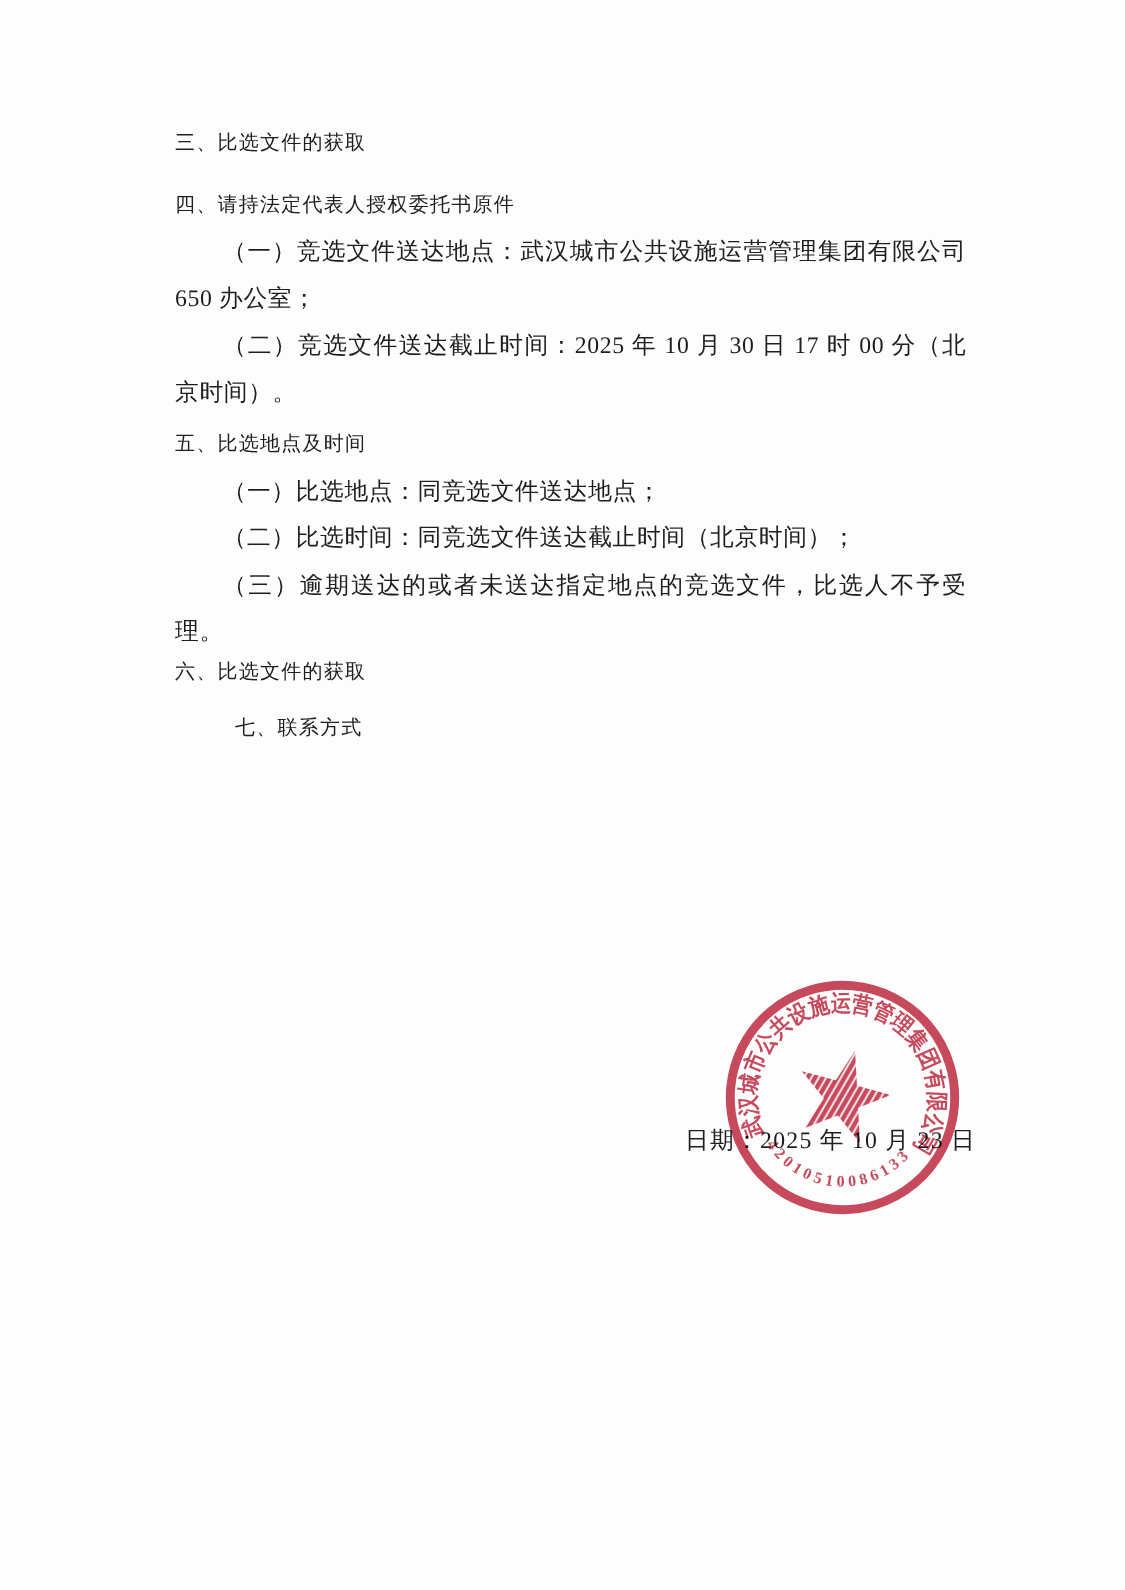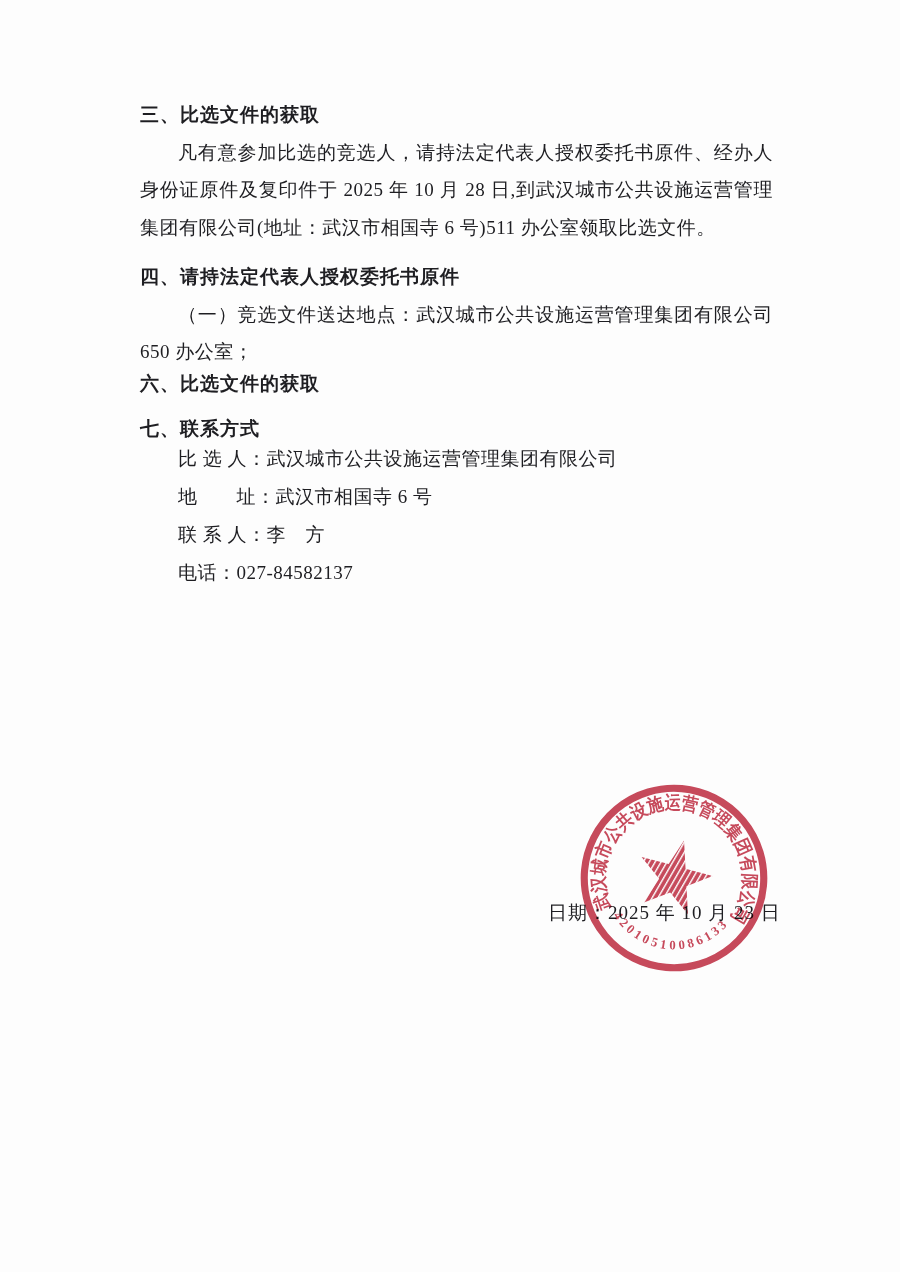--- a/index.html
+++ b/index.html
@@ -20,37 +20,37 @@
   }
   .content {
     position: absolute;
     left: 140px;
     top: 96px;
     width: 633px;
   }
   .sec { margin: 0; }
   .sec h2 {
     margin: 0;
-    font-size: 19px;
-    font-weight: 700;
+    font-size: 16px;
+    font-weight: 400;
     line-height: 37.5px;
     letter-spacing: 1px;
   }
   .sec p {
     margin: 0;
     font-size: 19px;
     line-height: 37.5px;
     text-align: justify;
     text-indent: 2em;
     letter-spacing: 0.5px;
   }
   .sec.sec4 { margin-top: 12px; }
   .sec.sec5 { margin-top: 4px; }
   .sec.sec6 { margin-top: -6px; }
-  .sec.sec7 { margin-top: 8px; }
+  .sec.sec7 { margin-top: 8px; margin-left: 48px; }
   .contact { margin-top: -8px; }
   .contact .row {
     font-size: 19px;
     line-height: 38px;
     padding-left: 2em;
     letter-spacing: 0.5px;
   }
   .contact .label { white-space: pre-wrap; }
   .contact .value { white-space: pre-wrap; }
   .date-line {
@@ -80,41 +80,41 @@
   }
 </style>
 </head>
 <body>
 
 <div class="page">
   <div class="content">
 
     <div class="sec sec3">
       <h2>三、比选文件的获取</h2>
-      <p>凡有意参加比选的竞选人，请持法定代表人授权委托书原件、经办人身份证原件及复印件于 2025 年 10 月 28 日,到武汉城市公共设施运营管理集团有限公司(地址：武汉市相国寺 6 号)511 办公室领取比选文件。</p>
     </div>
 
     <div class="sec sec4">
       <h2>四、请持法定代表人授权委托书原件</h2>
       <p>（一）竞选文件送达地点：武汉城市公共设施运营管理集团有限公司 650 办公室；</p>
+      <p>（二）竞选文件送达截止时间：2025 年 10 月 30 日 17 时 00 分（北京时间）。</p>
     </div>
 
+    <div class="sec sec5">
+      <h2>五、比选地点及时间</h2>
+      <p>（一）比选地点：同竞选文件送达地点；</p>
+      <p>（二）比选时间：同竞选文件送达截止时间（北京时间）；</p>
+      <p>（三）逾期送达的或者未送达指定地点的竞选文件，比选人不予受理。</p>
+    </div>
 
     <div class="sec sec6">
       <h2>六、比选文件的获取</h2>
     </div>
 
     <div class="sec sec7">
       <h2>七、联系方式</h2>
-      <div class="contact">
-        <div class="row"><span class="label">比 选 人：</span><span class="value">武汉城市公共设施运营管理集团有限公司</span></div>
-        <div class="row"><span class="label">地　　址：</span><span class="value">武汉市相国寺 6 号</span></div>
-        <div class="row"><span class="label">联 系 人：</span><span class="value">李　方</span></div>
-        <div class="row"><span class="label">电话：</span><span class="value">027-84582137</span></div>
-      </div>
     </div>
 
   </div>
 
   <div class="date-line">日期：2025 年 10 月 23 日</div>
 
   <div class="stamp">
     <svg viewBox="0 0 200 200">
       <defs>
         <pattern id="starstripes" width="5" height="5" patternUnits="userSpaceOnUse" patternTransform="rotate(115)">

